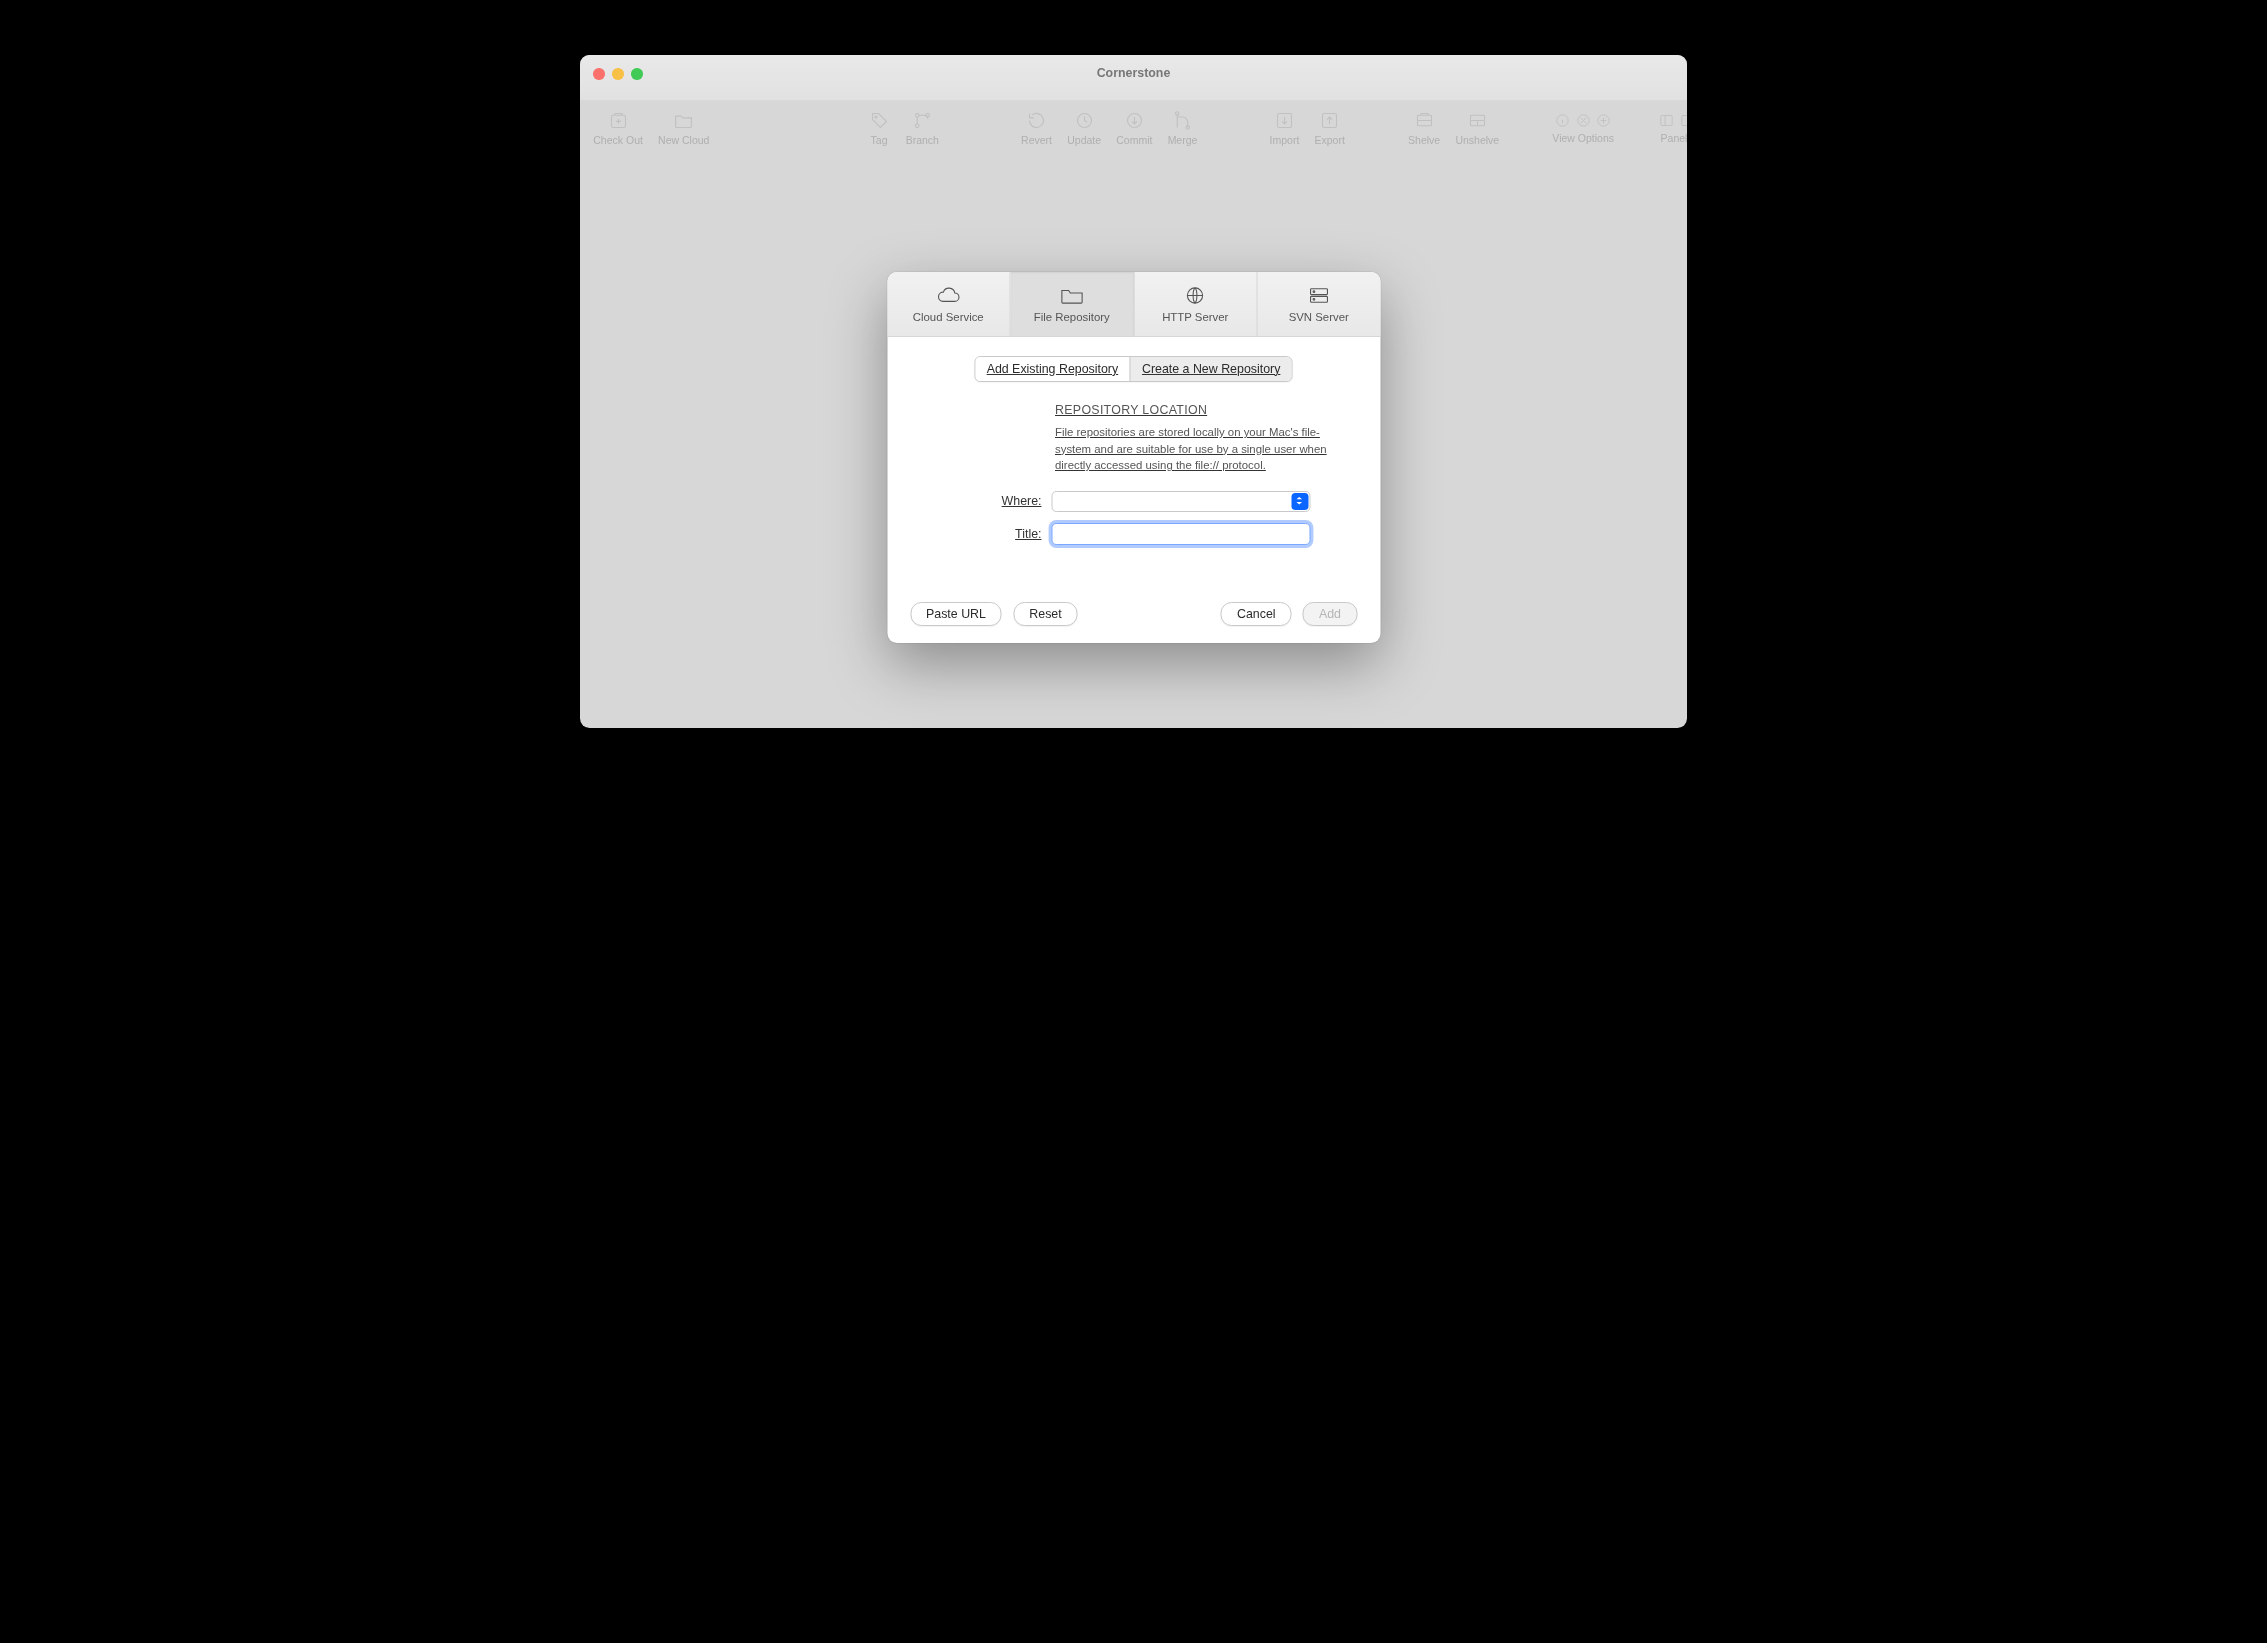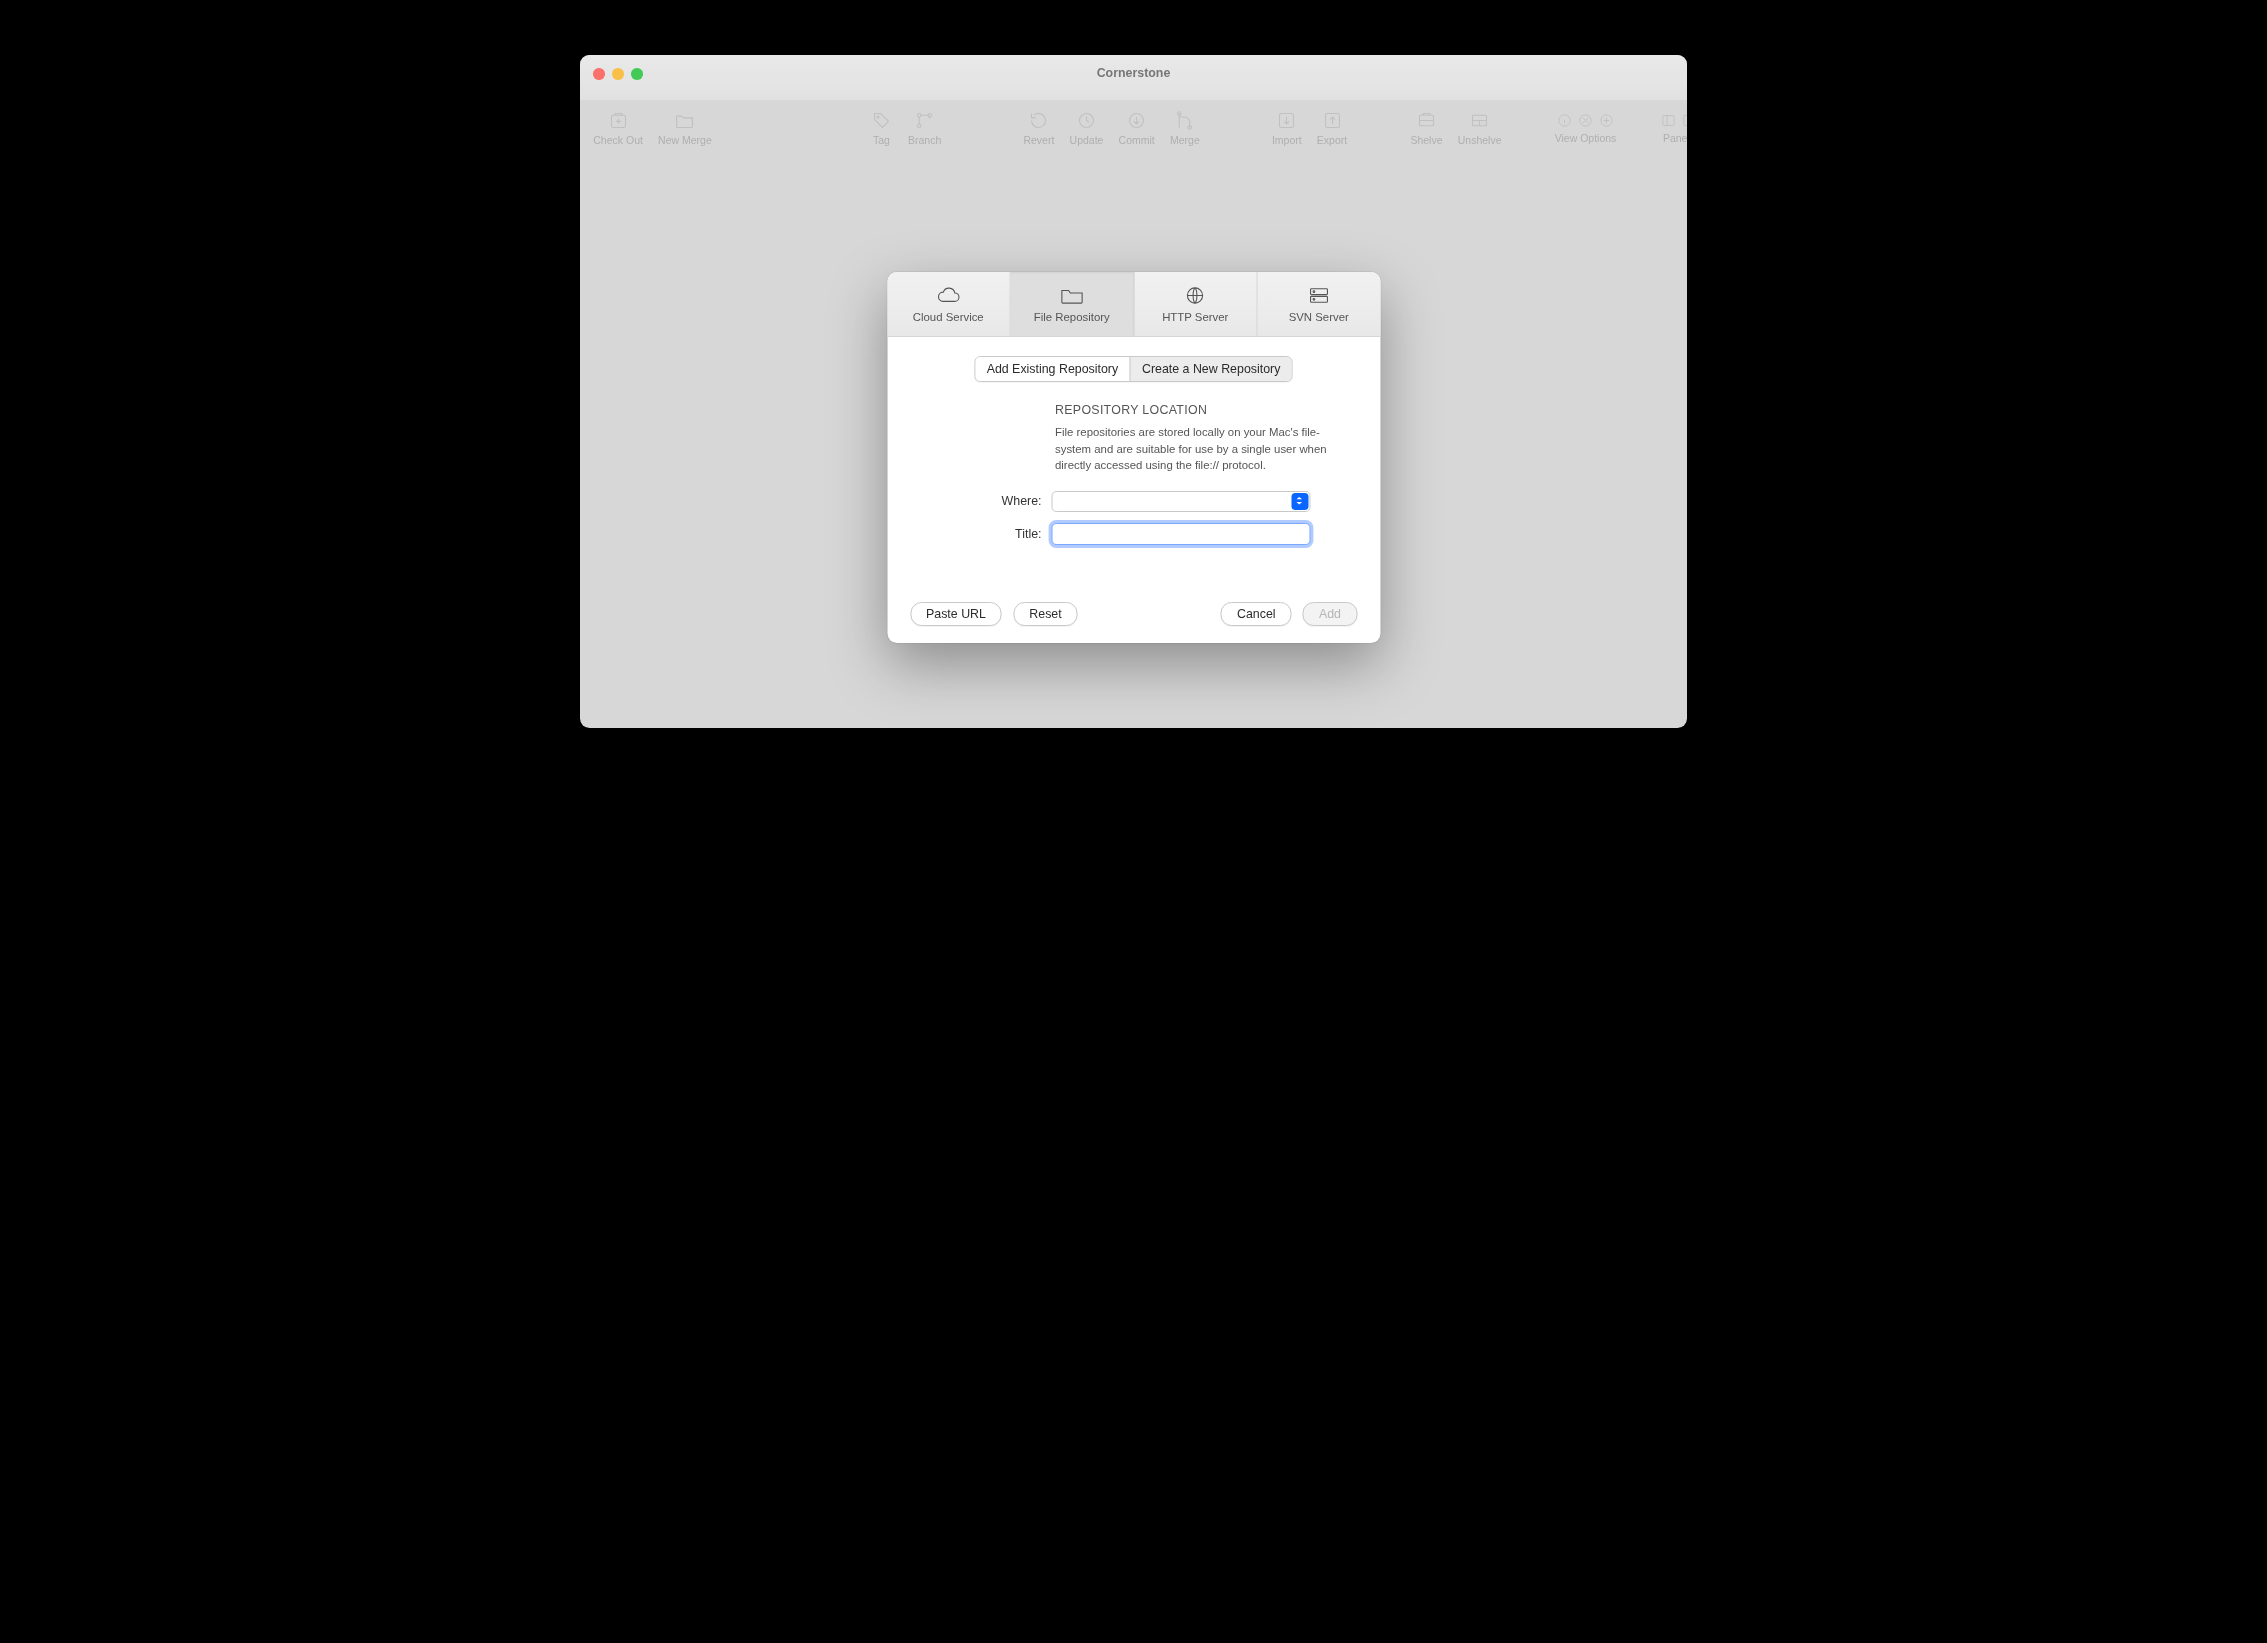--- a/index.html
+++ b/index.html
@@ -112,20 +112,21 @@
   }
   .sheet-tab:last-child{ border-right:none;}
   .sheet-tab.active {
     background:#dedede;
     box-shadow: inset 0 1px 1.9px rgba(0,0,0,.06);
   }
   .sheet-tab svg{ width:27px; height:21px; stroke:#555; fill:none; stroke-width:1.3;}
 
   .sheet-body {
     padding: 19px 23px 17px 23px;
+    text-decoration: underline;
   }
 
   .seg {
     display:flex;
     width:fit-content;
     margin: 0 auto 21px auto;
     border:1px solid #c9c9c9;
     border-radius:5.7px;
     overflow:hidden;
     background:#fff;
@@ -237,21 +238,21 @@
             <rect x="4" y="6" width="16" height="14" rx="2"></rect>
             <path d="M8 6V4h8v2"></path>
             <path d="M12 10v6m-3-3h6"></path>
           </svg>
         <span>Check Out</span>
       </div>
       <div class="tb-item">
         <svg viewBox="0 0 24 24">
             <path d="M3 7h6l2 2h10v10a1 1 0 0 1-1 1H4a1 1 0 0 1-1-1z"></path>
           </svg>
-        <span>New Merge</span>
+        <span>New Cloud</span>
       </div>
     </div>
     <div class="tb-gap" style="width:143px"></div>
     <div class="tb-group">
       <div class="tb-item">
         <svg viewBox="0 0 24 24">
             <path d="M4 4h7l9 9-7 7-9-9z"></path>
             <circle cx="8" cy="8" r="1.2"></circle>
           </svg>
         <span>Tag</span>

